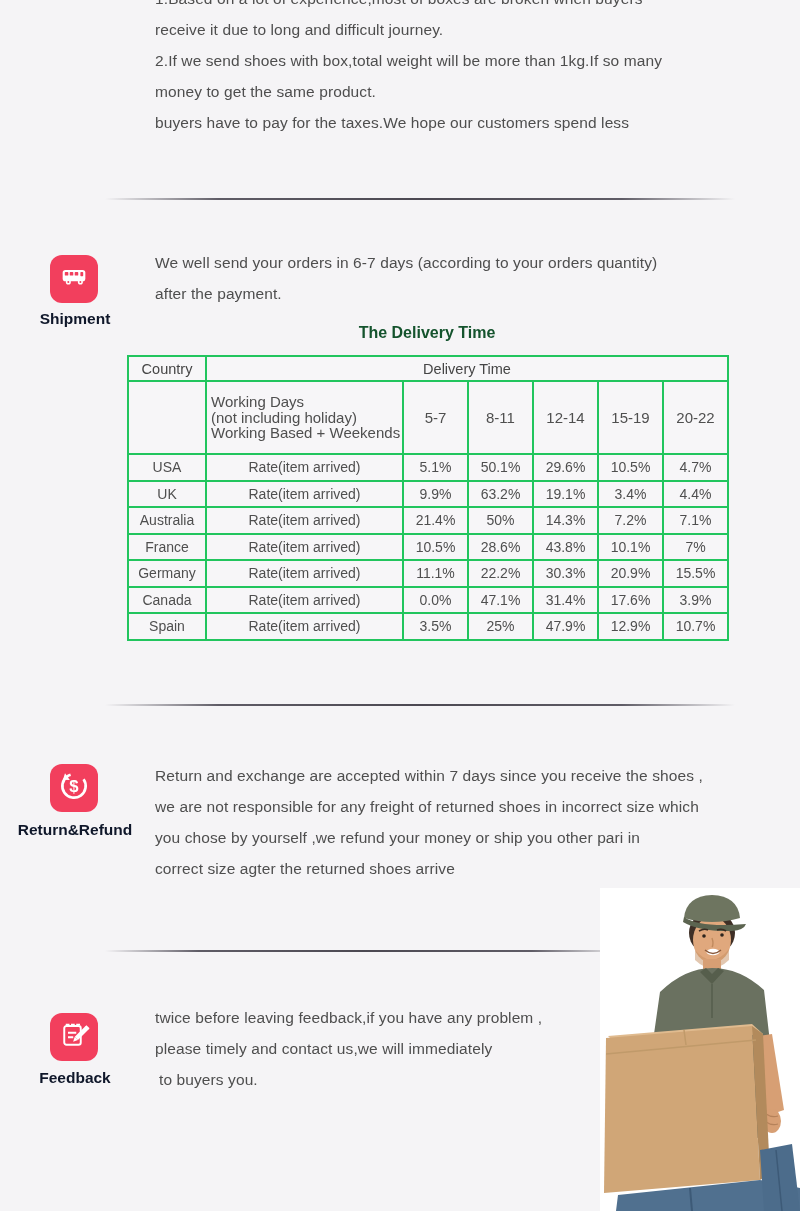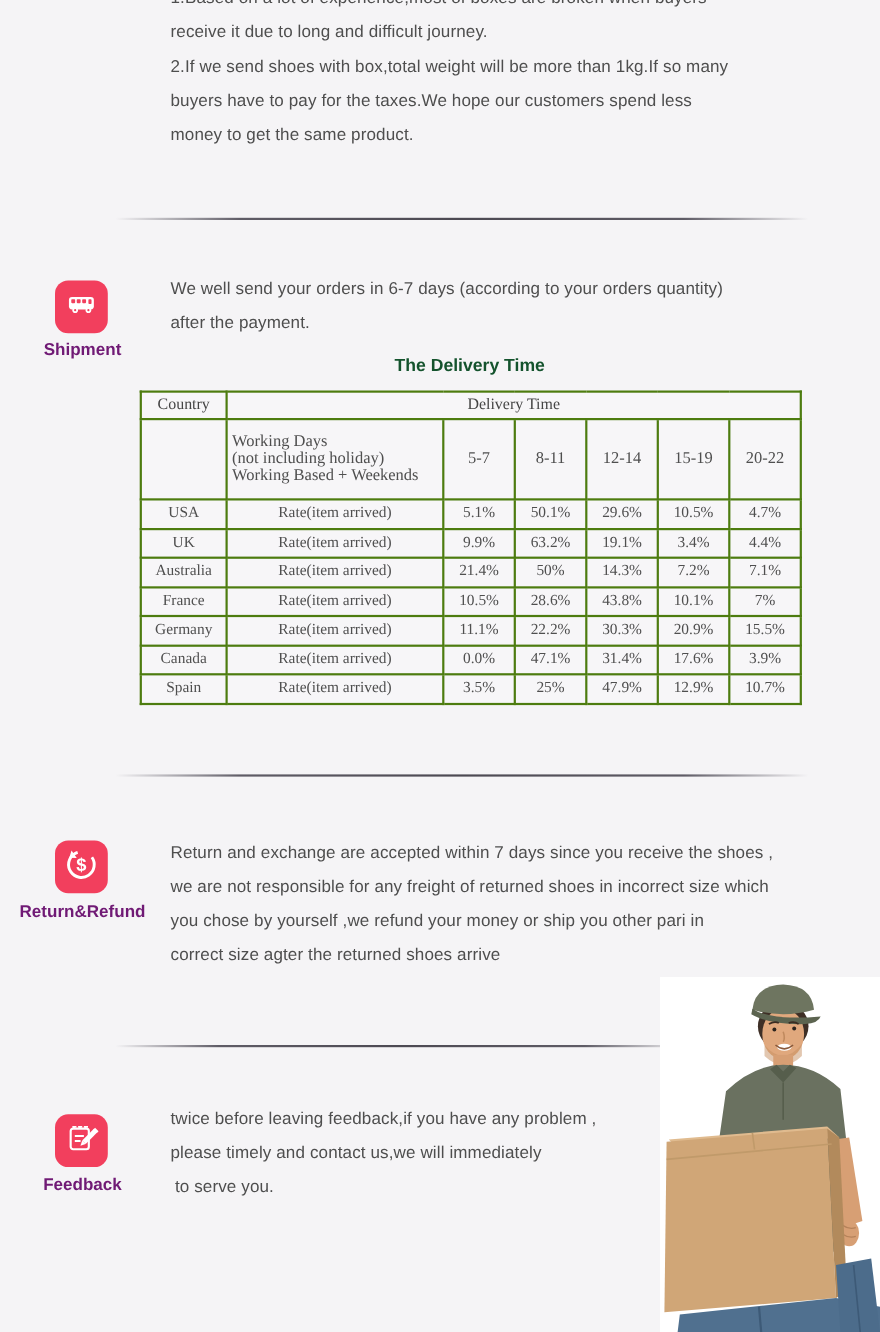--- a/index.html
+++ b/index.html
@@ -10,44 +10,44 @@
     font-family:"Liberation Sans", sans-serif;
     color:#4e4e4e;
   }
   .para { position:absolute; left:155px; font-size:15.5px; line-height:31px;
           color:#4e4e4e; z-index:2; letter-spacing:.1px; }
   .para div { white-space:nowrap; }
   .section-icon { position:absolute; left:50px; width:48px; height:48px;
           border-radius:12px; background:#f23f5d; z-index:2;
           display:flex; align-items:center; justify-content:center; }
   .section-label { position:absolute; left:0; width:150px; text-align:center;
-          font-weight:bold; font-size:15.5px; color:#701a75; z-index:2; }
+          font-weight:bold; font-size:15.5px; color:#0f172a; z-index:2; }
   .divider { position:absolute; height:2px; z-index:1;
           background:linear-gradient(to right, rgba(95,92,102,0), #5f5c66 18%, #4c4952 50%, #5f5c66 82%, rgba(95,92,102,0)); }
   .table-title { position:absolute; left:127px; width:600px; top:324px;
           text-align:center; font-weight:bold; font-size:16px; color:#14532d; }
   table.delivery { position:absolute; left:127px; top:355px; width:600px;
           border-collapse:collapse; table-layout:fixed; background:#f7f6f8;
           font-size:14px; color:#4f4f4f; }
-  table.delivery td { border:2px solid #4d7c0f; text-align:center; vertical-align:middle;font-family:Liberation Serif, serif; }
+  table.delivery td { border:2px solid #22c55e; text-align:center; vertical-align:middle; }
   tr.hdr td { height:25px; font-size:14.5px; color:#454545; }
   tr.sub td { height:73px; font-size:15px; }
   td.wd { text-align:left !important; font-size:13.8px; line-height:15.5px; padding-left:4px; }
   tr.data td { height:26.5px; }
   .photo { position:absolute; left:600px; top:888px; width:200px; height:323px; z-index:1; }
 </style>
 </head>
 <body>
 
 <div class="para" style="top:-17px;">
   <div>1.Based on a lot of experience,most of boxes are broken when buyers</div>
   <div>receive it due to long and difficult journey.</div>
   <div>2.If we send shoes with box,total weight will be more than 1kg.If so many</div>
+  <div>money to get the same product.</div>
   <div>buyers have to pay for the taxes.We hope our customers spend less</div>
-  <div>money to get the same product.</div>
 </div>
 
 <div class="divider" style="top:198px; left:105px; width:630px;"></div>
 
 <div class="section-icon" style="top:255px;">
   <span>
     <svg width="34" height="34" viewBox="0 0 48 48">
       <rect x="8" y="14" width="32" height="16" rx="4" fill="#fff"></rect>
       <rect x="11" y="17" width="5" height="5" rx="1" fill="#f23f5d"></rect>
       <rect x="18" y="17" width="5" height="5" rx="1" fill="#f23f5d"></rect>
@@ -240,14 +240,14 @@
         <polygon points="28.5,30 34.5,30 31.5,36" fill="#fff"></polygon>
         <rect x="28.5" y="8" width="6" height="3" fill="#fff"></rect>
       </g>
     </svg>
   </span>
 </div>
 <div class="section-label" style="top:1069px;">Feedback</div>
 <div class="para" style="top:1002px;">
   <div>twice before leaving feedback,if you have any problem ,</div>
   <div>please timely and contact us,we will immediately</div>
-  <div style="padding-left:4px;">to serve you.</div>
+  <div style="padding-left:4px;">to buyers you.</div>
 </div>
 
 </body></html>

